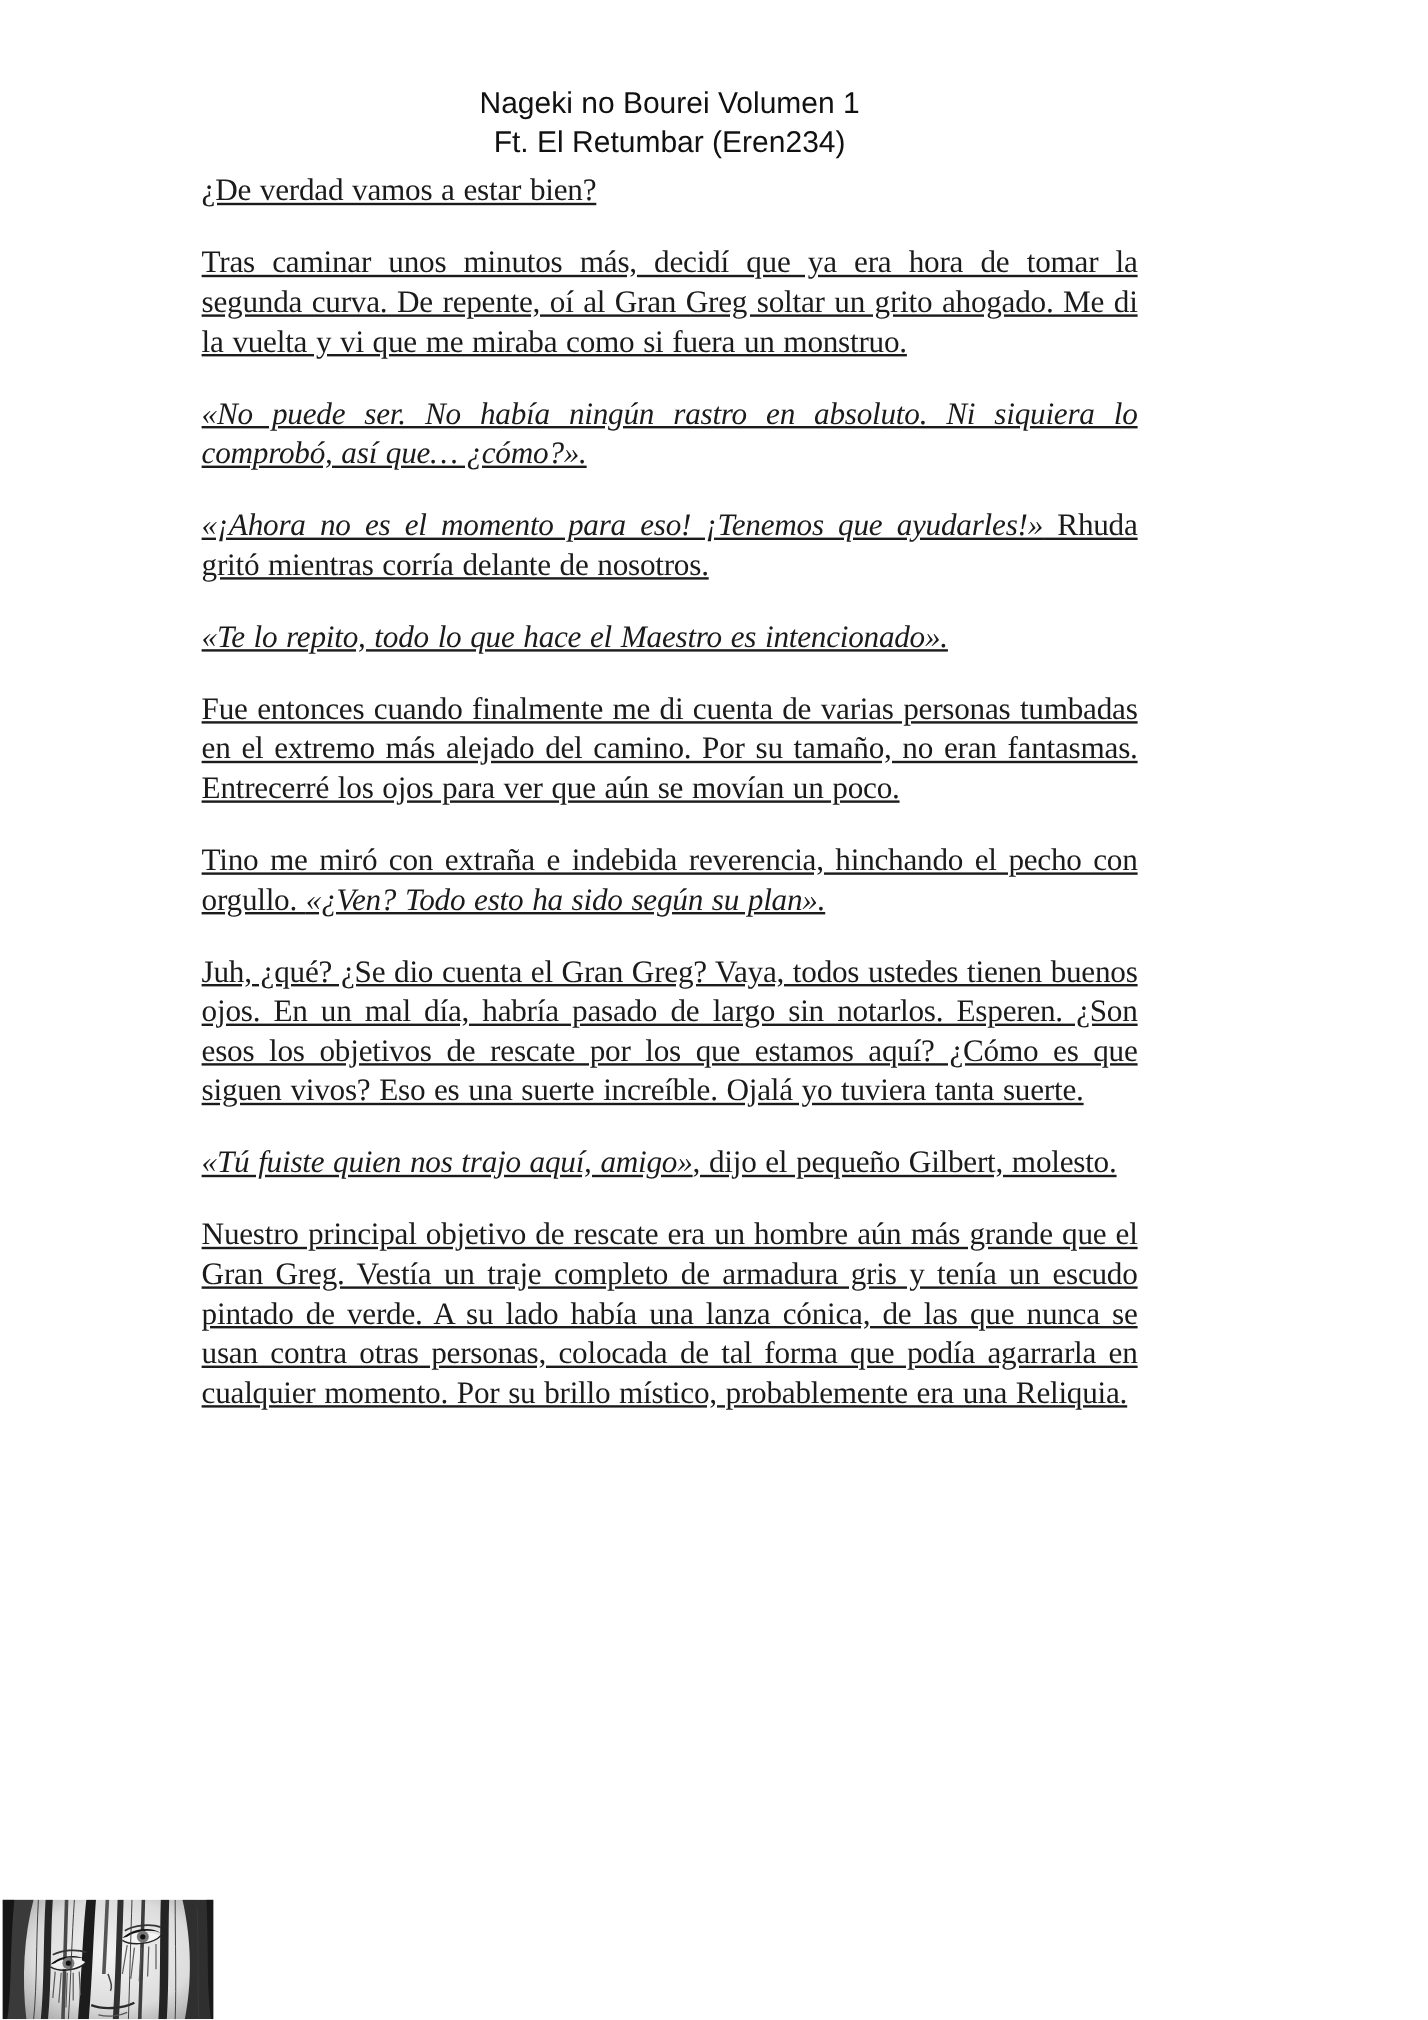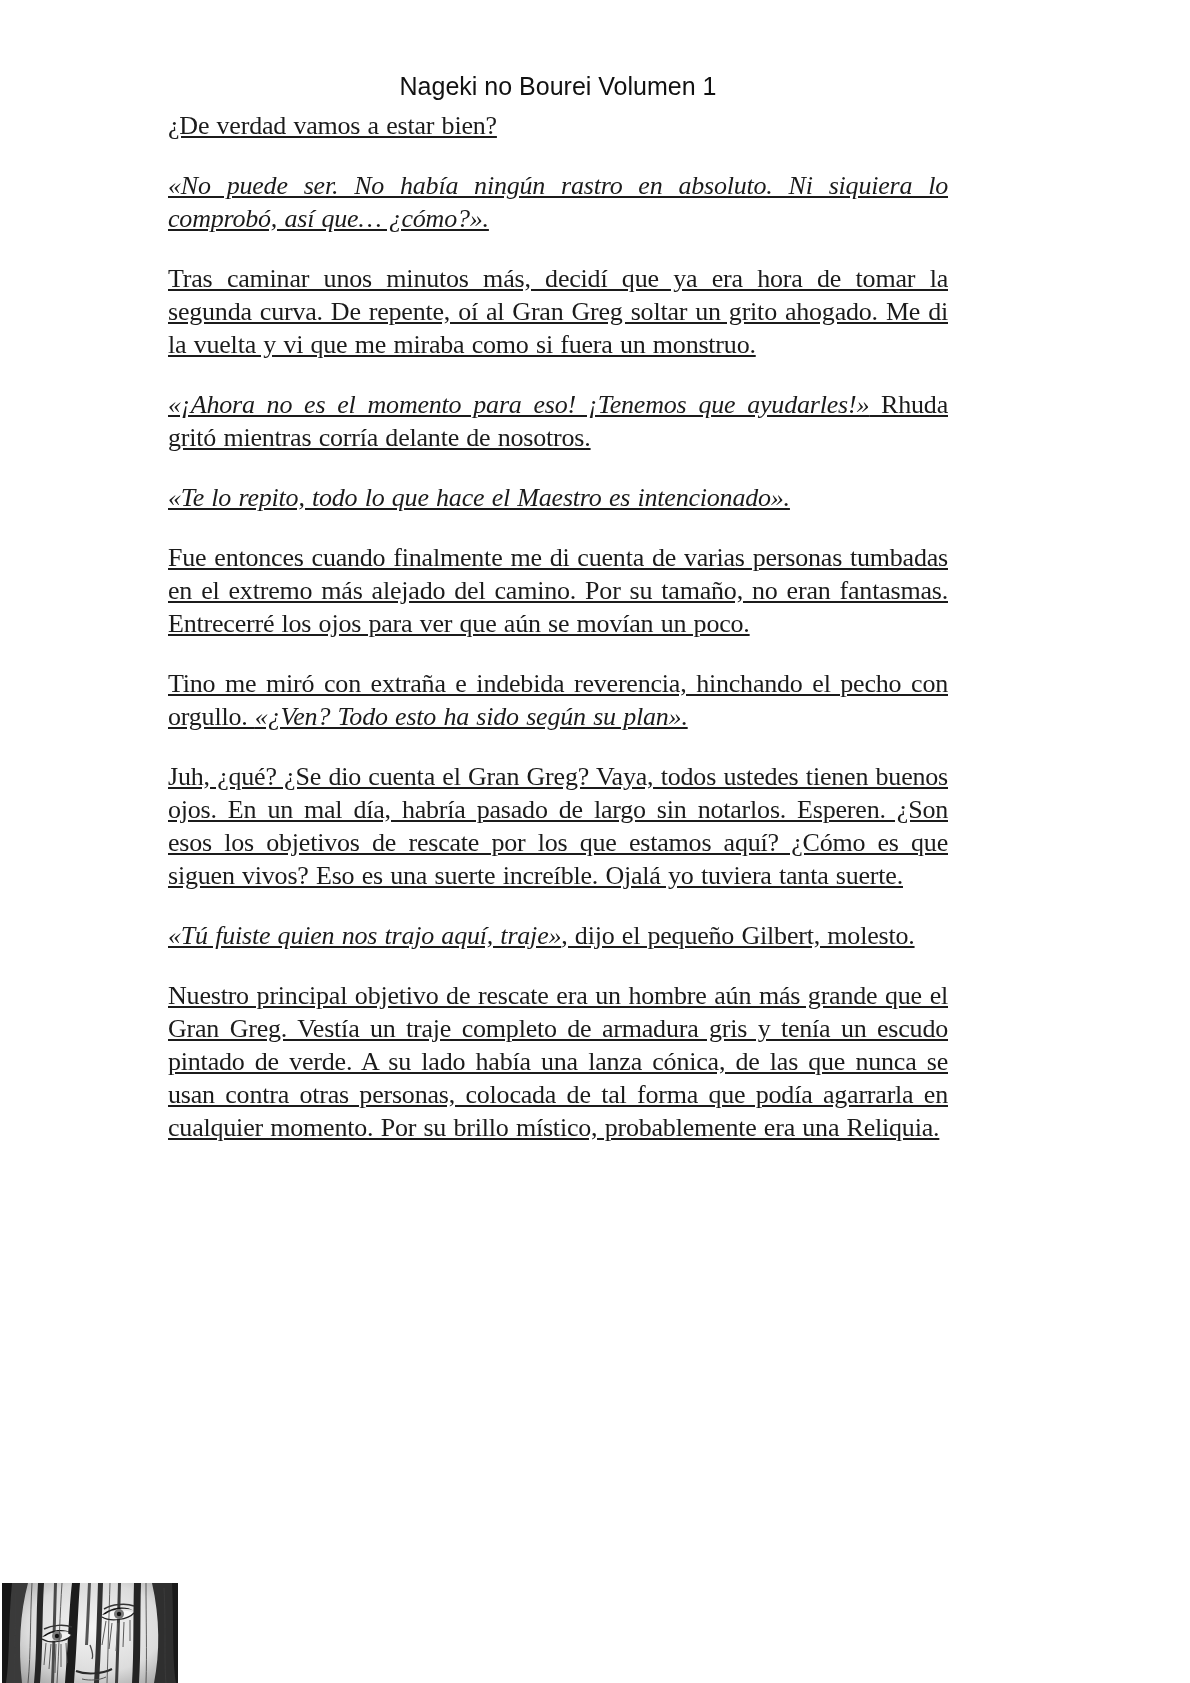--- a/index.html
+++ b/index.html
@@ -53,32 +53,33 @@
   .footer-art svg { display: block; }
 </style>
 </head>
 <body>
 
 <div class="page">
 
   <div class="text-column">
     <div class="doc-header">
       <div>Nageki no Bourei Volumen 1</div>
+      <div>Ft. El Retumbar (Eren234)</div>
     </div>
 
     <div>
         <p class="para"><span>¿De verdad vamos a estar bien?</span></p>
+        <p class="para"><span>Tras caminar unos minutos más, decidí que ya era hora de tomar la segunda curva. De repente, oí al Gran Greg soltar un grito ahogado. Me di la vuelta y vi que me miraba como si fuera un monstruo.</span></p>
         <p class="para"><span class="it">«No puede ser. No había ningún rastro en absoluto. Ni siquiera lo comprobó, así que… ¿cómo?».</span></p>
-        <p class="para"><span>Tras caminar unos minutos más, decidí que ya era hora de tomar la segunda curva. De repente, oí al Gran Greg soltar un grito ahogado. Me di la vuelta y vi que me miraba como si fuera un monstruo.</span></p>
         <p class="para"><span class="it">«¡Ahora no es el momento para eso! ¡Tenemos que ayudarles!»</span><span> Rhuda gritó mientras corría delante de nosotros.</span></p>
         <p class="para"><span class="it">«Te lo repito, todo lo que hace el Maestro es intencionado».</span></p>
         <p class="para"><span>Fue entonces cuando finalmente me di cuenta de varias personas tumbadas en el extremo más alejado del camino. Por su tamaño, no eran fantasmas. Entrecerré los ojos para ver que aún se movían un poco.</span></p>
         <p class="para"><span>Tino me miró con extraña e indebida reverencia, hinchando el pecho con orgullo. </span><span class="it">«¿Ven? Todo esto ha sido según su plan».</span></p>
         <p class="para"><span>Juh, ¿qué? ¿Se dio cuenta el Gran Greg? Vaya, todos ustedes tienen buenos ojos. En un mal día, habría pasado de largo sin notarlos. Esperen. ¿Son esos los objetivos de rescate por los que estamos aquí? ¿Cómo es que siguen vivos? Eso es una suerte increíble. Ojalá yo tuviera tanta suerte.</span></p>
-        <p class="para"><span class="it">«Tú fuiste quien nos trajo aquí, traje»</span><span>, dijo el pequeño Gilbert, molesto.</span></p>
+        <p class="para"><span class="it">«Tú fuiste quien nos trajo aquí, amigo»</span><span>, dijo el pequeño Gilbert, molesto.</span></p>
         <p class="para"><span>Nuestro principal objetivo de rescate era un hombre aún más grande que el Gran Greg. Vestía un traje completo de armadura gris y tenía un escudo pintado de verde. A su lado había una lanza cónica, de las que nunca se usan contra otras personas, colocada de tal forma que podía agarrarla en cualquier momento. Por su brillo místico, probablemente era una Reliquia.</span></p>
       </div>
   </div>
 
   <div class="footer-art">
     <svg width="176" height="100" viewBox="0 0 176 100" xmlns="http://www.w3.org/2000/svg">
 
       <rect x="0" y="0" width="176" height="100" fill="#e9e9e9"></rect>
       <radialGradient id="skin" cx="55%" cy="45%" r="75%">
         <stop offset="0%" stop-color="#f4f4f4"></stop>

